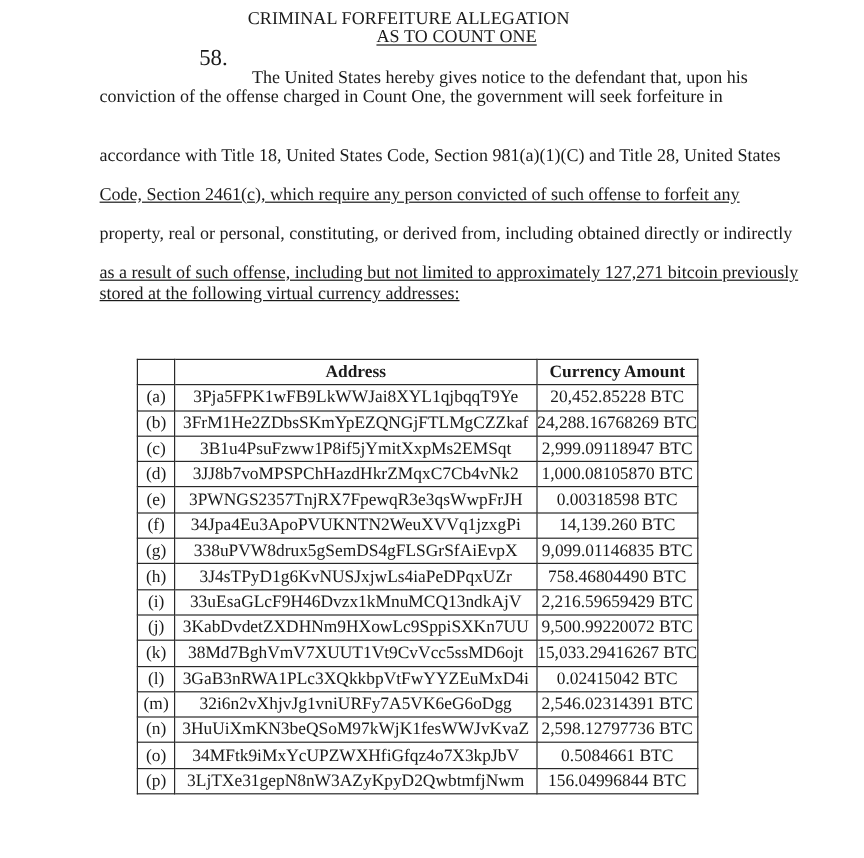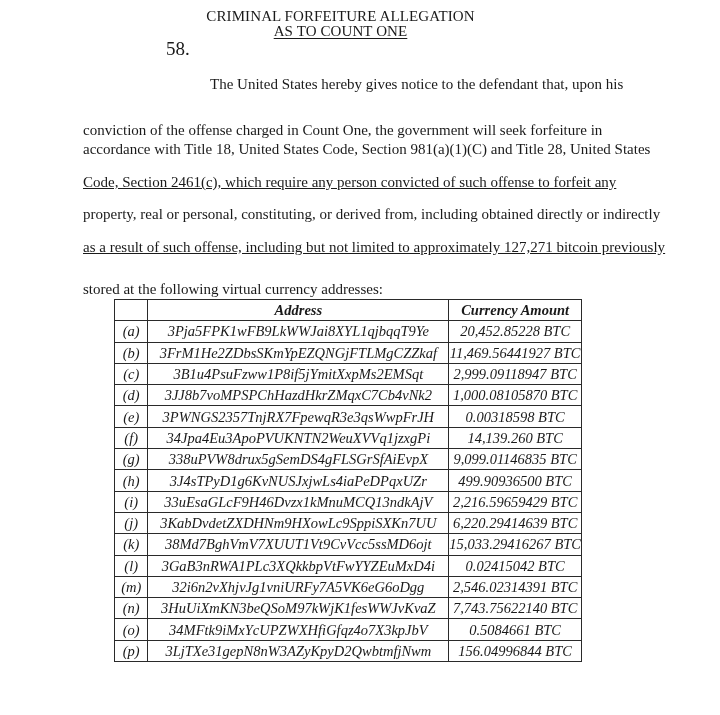--- a/index.html
+++ b/index.html
@@ -18,54 +18,52 @@
     .heading {
       position: absolute;
       left: 0;
       width: 681px;
       text-align: center;
       font-size: 15px;
       line-height: 16px;
       letter-spacing: 0.1px;
     }
     .heading.h1 { top: 8px; }
-    .heading.h2 { top: 23px; }
+    .heading.h2 { top: 23px; padding-left: 40px; }
     .heading.h2 span { text-decoration: underline; text-underline-offset: 2px; }
 
     .para-line {
       position: absolute;
       left: 83px;
       font-size: 15px;
       line-height: 18px;
       white-space: nowrap;
-      margin-top: 19px;
     }
     .para-num {
       position: absolute;
       left: 166px;
       top: 40px;
       font-size: 19px;
       line-height: 18px;
     }
     .first-line { left: 210px; top: 56px; }
-    .l2 { top: 102px; text-align: center; }
+    .l2 { top: 72px; text-align: center; }
     .l3 { top: 121px; }
     .l4 { top: 154px; text-decoration: underline; }
     .l5 { top: 186px; }
     .l6 { top: 219px; text-decoration: underline; }
-    .l7 { top: 261px; }
+    .l7 { top: 236px; text-decoration: underline; }
 
     table.addr-table {
       position: absolute;
       left: 114px;
       top: 299px;
       width: 468px;
       border-collapse: collapse;
       font-size: 14.5px;
-      font-style: italic;
     }
     table.addr-table td, table.addr-table th {
       border: 1.3px solid #2a2a2a;
       height: 20.3px;
       padding: 0;
       line-height: 16px;
       text-align: center;
       white-space: nowrap;
     }
     table.addr-table th {
@@ -106,21 +104,21 @@
   </thead>
   <tbody id="table-body">
       <tr>
         <td class="label-cell">(a)</td>
         <td>3Pja5FPK1wFB9LkWWJai8XYL1qjbqqT9Ye</td>
         <td>20,452.85228 BTC</td>
       </tr>
       <tr>
         <td class="label-cell">(b)</td>
         <td>3FrM1He2ZDbsSKmYpEZQNGjFTLMgCZZkaf</td>
-        <td>11,469.56441927 BTC</td>
+        <td>24,288.16768269 BTC</td>
       </tr>
       <tr>
         <td class="label-cell">(c)</td>
         <td>3B1u4PsuFzww1P8if5jYmitXxpMs2EMSqt</td>
         <td>2,999.09118947 BTC</td>
       </tr>
       <tr>
         <td class="label-cell">(d)</td>
         <td>3JJ8b7voMPSPChHazdHkrZMqxC7Cb4vNk2</td>
         <td>1,000.08105870 BTC</td>
@@ -136,51 +134,51 @@
         <td>14,139.260 BTC</td>
       </tr>
       <tr>
         <td class="label-cell">(g)</td>
         <td>338uPVW8drux5gSemDS4gFLSGrSfAiEvpX</td>
         <td>9,099.01146835 BTC</td>
       </tr>
       <tr>
         <td class="label-cell">(h)</td>
         <td>3J4sTPyD1g6KvNUSJxjwLs4iaPeDPqxUZr</td>
-        <td>499.90936500 BTC</td>
+        <td>758.46804490 BTC</td>
       </tr>
       <tr>
         <td class="label-cell">(i)</td>
         <td>33uEsaGLcF9H46Dvzx1kMnuMCQ13ndkAjV</td>
         <td>2,216.59659429 BTC</td>
       </tr>
       <tr>
         <td class="label-cell">(j)</td>
         <td>3KabDvdetZXDHNm9HXowLc9SppiSXKn7UU</td>
-        <td>6,220.29414639 BTC</td>
+        <td>9,500.99220072 BTC</td>
       </tr>
       <tr>
         <td class="label-cell">(k)</td>
         <td>38Md7BghVmV7XUUT1Vt9CvVcc5ssMD6ojt</td>
         <td>15,033.29416267 BTC</td>
       </tr>
       <tr>
         <td class="label-cell">(l)</td>
         <td>3GaB3nRWA1PLc3XQkkbpVtFwYYZEuMxD4i</td>
         <td>0.02415042 BTC</td>
       </tr>
       <tr>
         <td class="label-cell">(m)</td>
         <td>32i6n2vXhjvJg1vniURFy7A5VK6eG6oDgg</td>
         <td>2,546.02314391 BTC</td>
       </tr>
       <tr>
         <td class="label-cell">(n)</td>
         <td>3HuUiXmKN3beQSoM97kWjK1fesWWJvKvaZ</td>
-        <td>7,743.75622140 BTC</td>
+        <td>2,598.12797736 BTC</td>
       </tr>
       <tr>
         <td class="label-cell">(o)</td>
         <td>34MFtk9iMxYcUPZWXHfiGfqz4o7X3kpJbV</td>
         <td>0.5084661 BTC</td>
       </tr>
       <tr>
         <td class="label-cell">(p)</td>
         <td>3LjTXe31gepN8nW3AZyKpyD2QwbtmfjNwm</td>
         <td>156.04996844 BTC</td>

